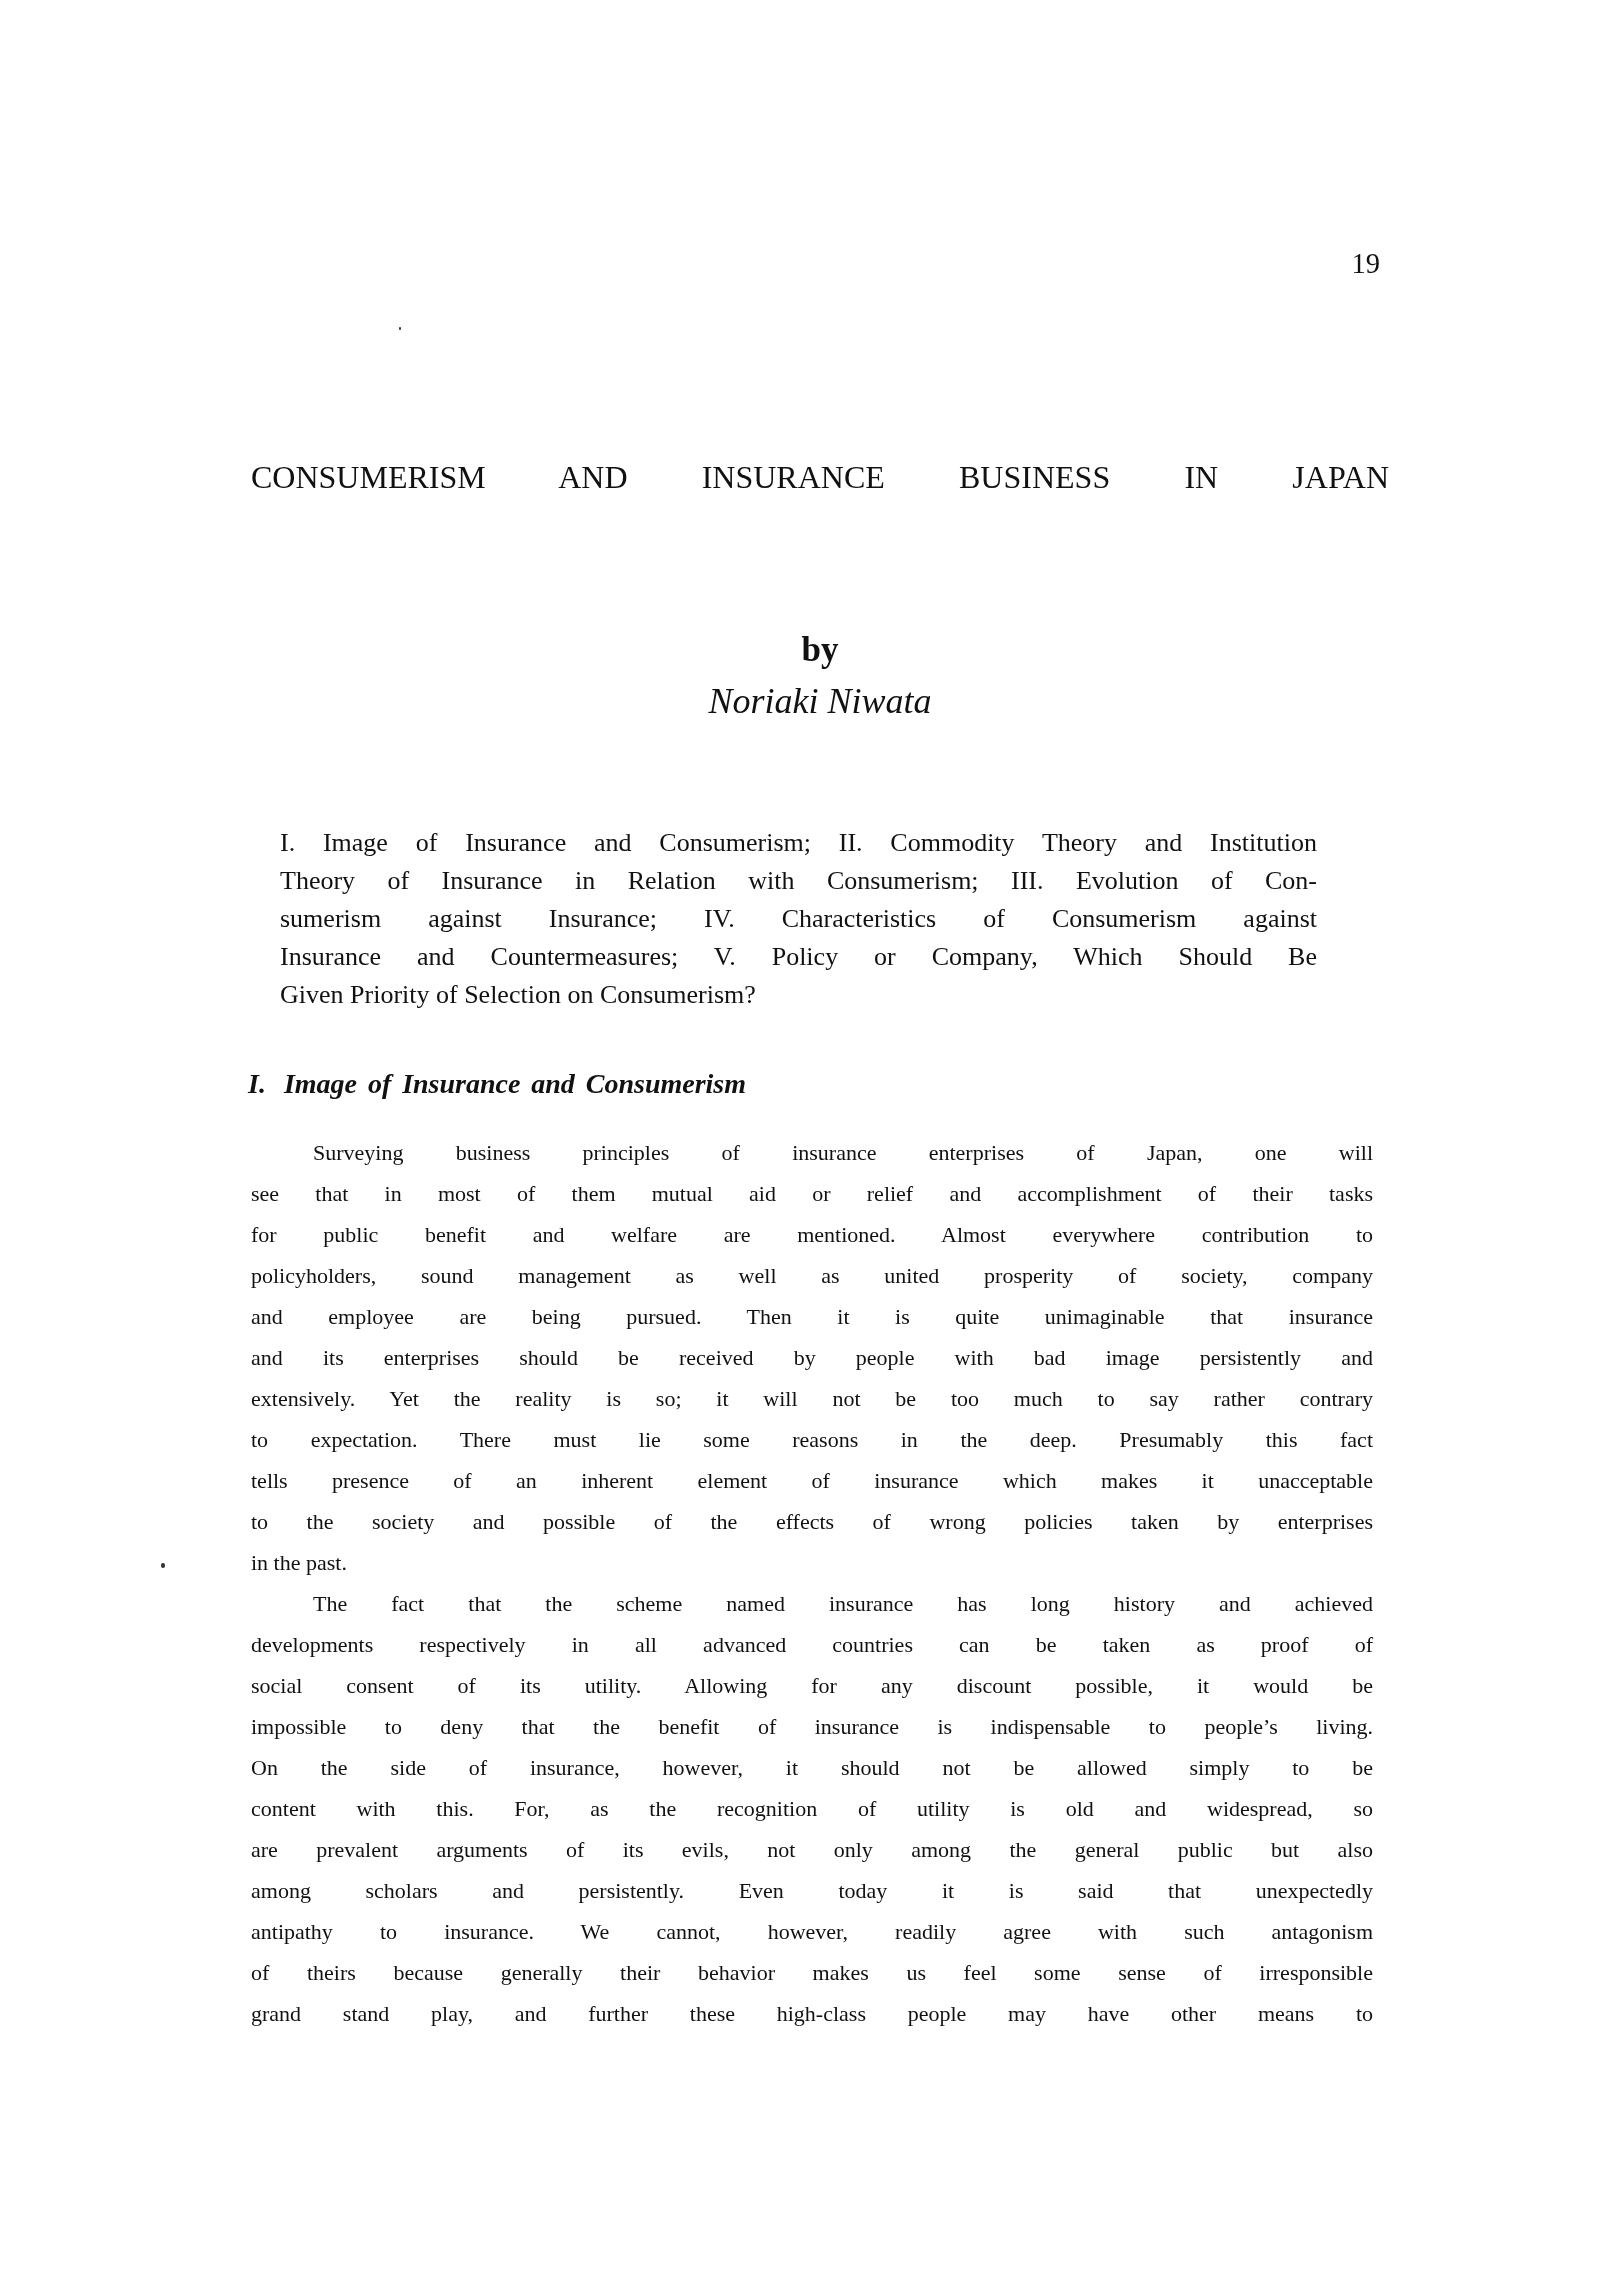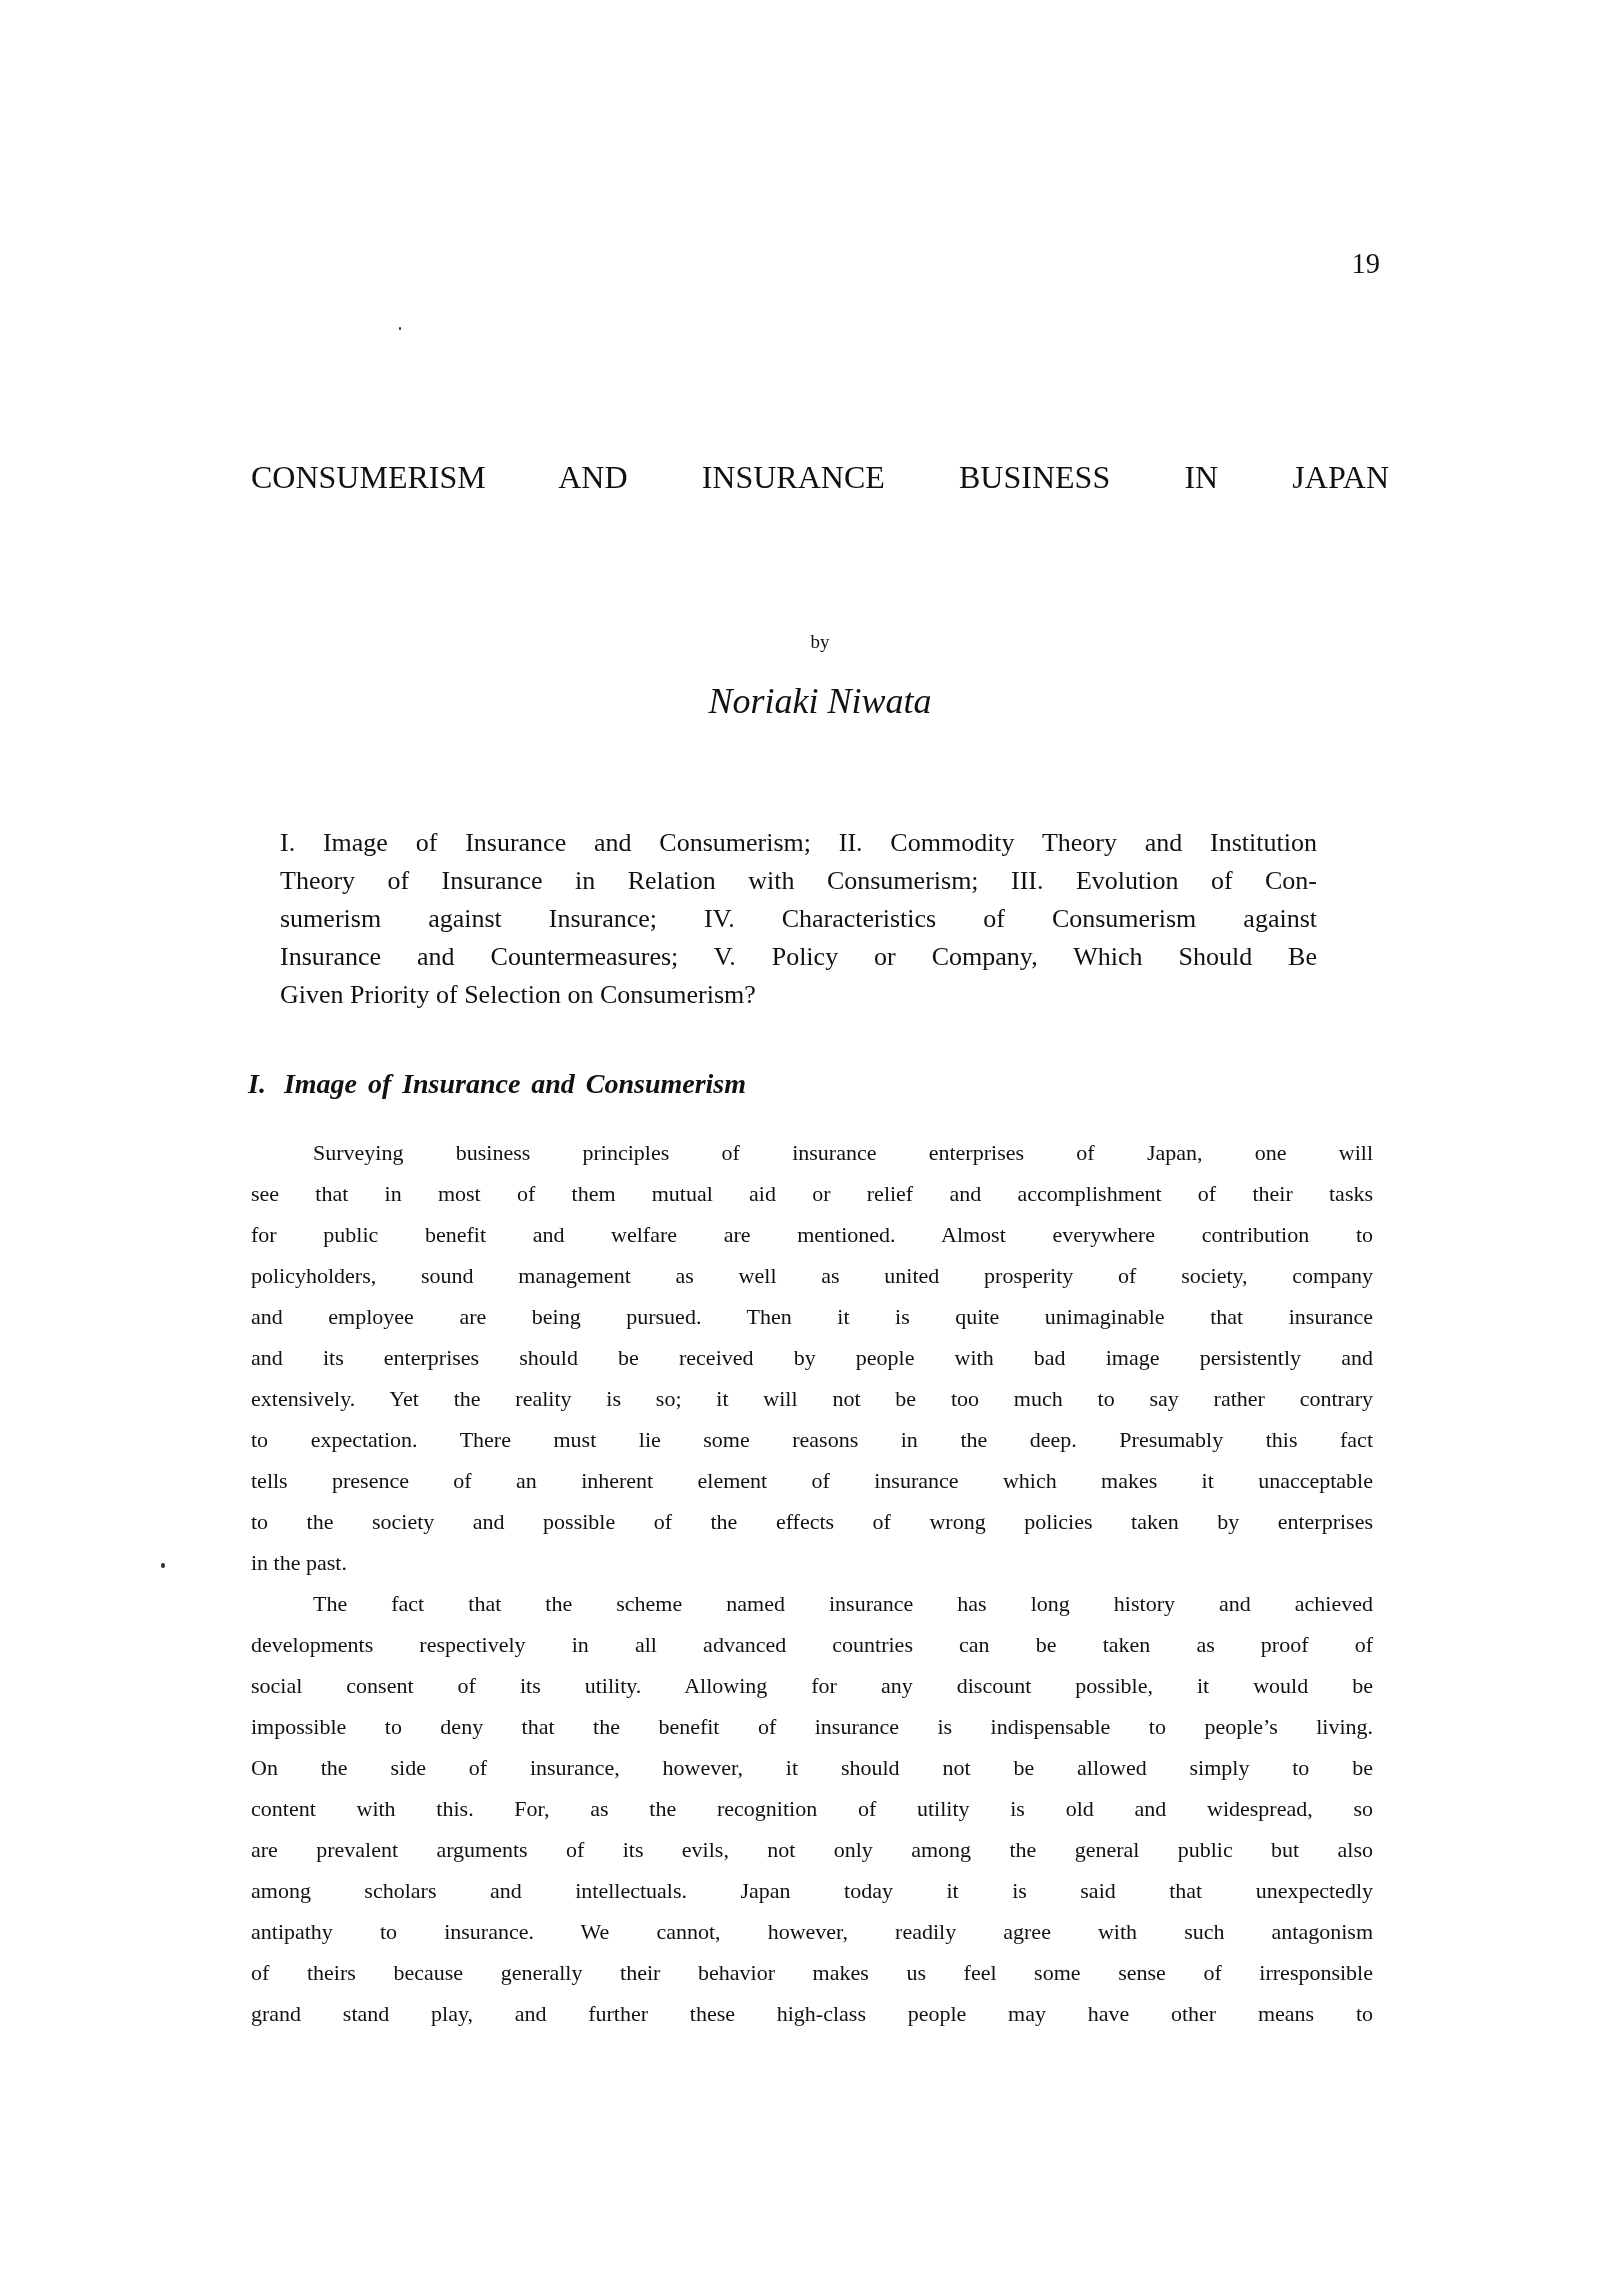--- a/index.html
+++ b/index.html
@@ -23,21 +23,21 @@
     line-height: 1;
   }
   .title {
     left: 251px; top: 461px; width: 1138px;
     font-size: 32px; line-height: 1;
     text-align: justify; text-align-last: justify;
     letter-spacing: 0px;
   }
   .byline {
     left: 251px; width: 1138px; top: 632px;
-    text-align: center; font-size: 19px; line-height: 1;
+    text-align: center; font-size: 35px; line-height: 1; font-weight: bold;
   }
   .author {
     left: 251px; width: 1138px; top: 683px;
     text-align: center; font-size: 36px; line-height: 1; font-style: italic;
   }
   .abstract {
     left: 280px; top: 829px; width: 1037px;
     font-size: 26px;
   }
   .abstract .line {
@@ -106,21 +106,21 @@
     <div class="line last" style="white-space: normal; overflow: visible;">in the past.</div>
   </div>
   <div>
     <div class="line indent" style="white-space: normal; overflow: visible;">The fact that the scheme named insurance has long history and achieved</div>
     <div class="line" style="white-space: normal; overflow: visible;">developments respectively in all advanced countries can be taken as proof of</div>
     <div class="line" style="white-space: normal; overflow: visible;">social consent of its utility. Allowing for any discount possible, it would be</div>
     <div class="line" style="white-space: normal; overflow: visible;">impossible to deny that the benefit of insurance is indispensable to people’s living.</div>
     <div class="line" style="white-space: normal; overflow: visible;">On the side of insurance, however, it should not be allowed simply to be</div>
     <div class="line" style="white-space: normal; overflow: visible;">content with this. For, as the recognition of utility is old and widespread, so</div>
     <div class="line" style="white-space: normal; overflow: visible;">are prevalent arguments of its evils, not only among the general public but also</div>
-    <div class="line" style="white-space: normal; overflow: visible;">among scholars and intellectuals. Japan today it is said that unexpectedly</div>
+    <div class="line" style="white-space: normal; overflow: visible;">among scholars and persistently. Even today it is said that unexpectedly</div>
     <div class="line" style="white-space: normal; overflow: visible;">antipathy to insurance. We cannot, however, readily agree with such antagonism</div>
     <div class="line" style="white-space: normal; overflow: visible;">of theirs because generally their behavior makes us feel some sense of irresponsible</div>
     <div class="line" style="white-space: normal; overflow: visible;">grand stand play, and further these high-class people may have other means to</div>
   </div>
 </div>
 
 <div class="speck" style="left:399px;top:327px;width:1.9px;height:2.6px;"></div>
 <div class="speck" style="left:161px;top:1563px;width:3.9px;height:4.5px;"></div>
 
 

